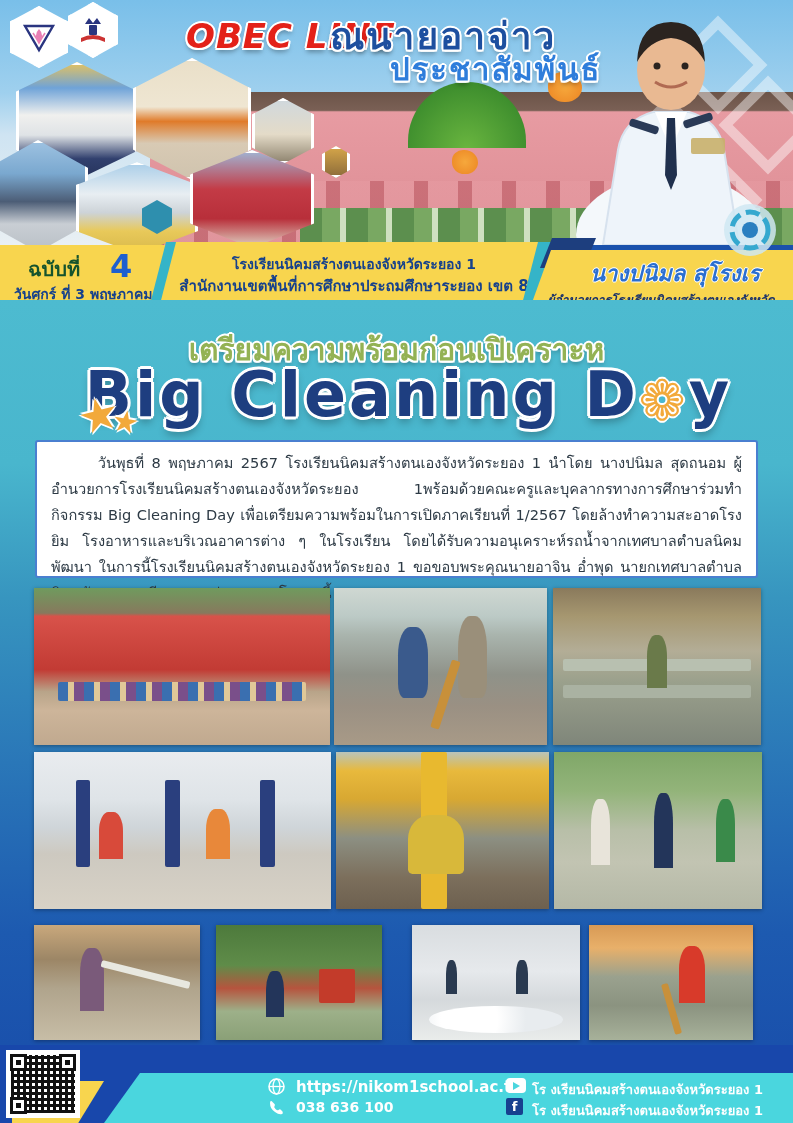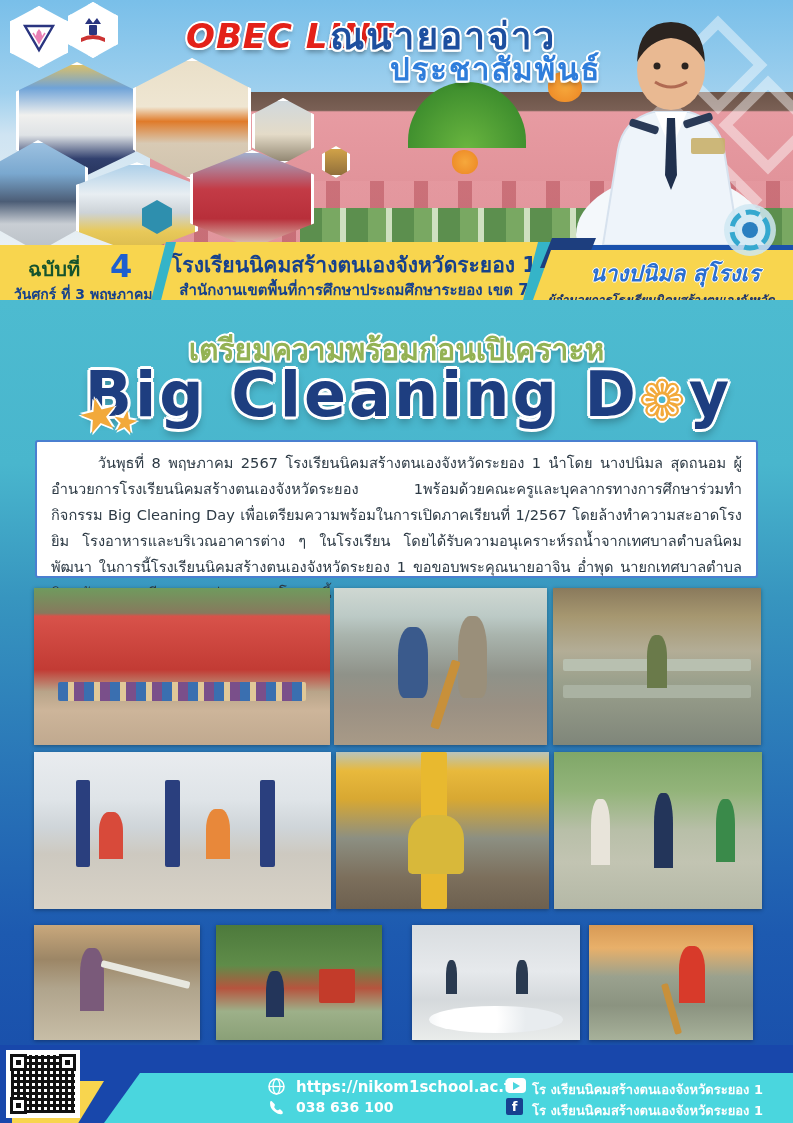--- a/index.html
+++ b/index.html
@@ -49,21 +49,21 @@
 
   .card-school{left:158px;top:242px;width:392px;height:70px;
      clip-path:polygon(18px 0,392px 0,374px 70px,0 70px);
      display:flex;flex-direction:column;align-items:center;justify-content:center;}
   .school-teal-l{position:absolute;left:148px;top:242px;width:40px;height:70px;background:#35b4c8;
      clip-path:polygon(18px 0,40px 0,22px 70px,0 70px);}
   .school-teal-r{position:absolute;left:520px;top:242px;width:40px;height:70px;background:#35b4c8;
      clip-path:polygon(18px 0,40px 0,22px 70px,0 70px);}
   .school-navy{position:absolute;left:540px;top:238px;width:56px;height:30px;background:#1d3e7e;
      clip-path:polygon(12px 0,56px 0,44px 30px,0 30px);}
-  .school-name{color:#16418c;font-size:21px;font-weight:bold;line-height:1.25;}
+  .school-name{color:#16418c;font-size:14px;font-weight:bold;line-height:1.25;}
   .school-district{color:#16418c;font-size:15px;font-weight:bold;}
 
   .card-director{left:525px;top:250px;width:268px;height:72px;
      clip-path:polygon(26px 0,268px 0,268px 72px,0 72px);}
   .director-name{position:absolute;left:40px;top:6px;width:220px;text-align:center;color:#2b6fd0;
      font-size:22px;font-weight:bold;font-style:italic;
      text-shadow:1px 0 0 #fff,-1px 0 0 #fff,0 1px 0 #fff,0 -1px 0 #fff;}
   .director-title{position:absolute;left:8px;top:40px;width:256px;text-align:center;color:#17306b;
      font-size:12px;font-weight:bold;font-style:italic;}
 
@@ -212,21 +212,21 @@
   <div class="card card-issue">
     <div class="stripe"></div>
     <div class="issue-line1">ฉบับที่</div>
     <div class="issue-num">4</div>
     <div class="issue-date">วันศุกร์ ที่ 3 พฤษภาคม 2567</div>
   </div>
 
   <div class="school-teal-l"></div>
   <div class="card card-school">
     <div class="school-name">โรงเรียนนิคมสร้างตนเองจังหวัดระยอง 1</div>
-    <div class="school-district">สำนักงานเขตพื้นที่การศึกษาประถมศึกษาระยอง  เขต 7</div>
+    <div class="school-district">สำนักงานเขตพื้นที่การศึกษาประถมศึกษาระยอง  เขต 8</div>
   </div>
   <div class="school-teal-r"></div>
   <div class="school-navy"></div>
 
   <div class="card card-director">
     <div class="director-name">นางปนิมล สุโรงเร</div>
     <div class="director-title">ผู้อำนวยการโรงเรียนนิคมสร้างตนเองจังหวัดระยอง 1</div>
   </div>
   <svg style="position:absolute;left:720px;top:200px;" width="60" height="60" viewBox="0 0 60 60">
     <circle cx="30" cy="30" r="26" fill="#cfe8f2" opacity="0.85"></circle>

